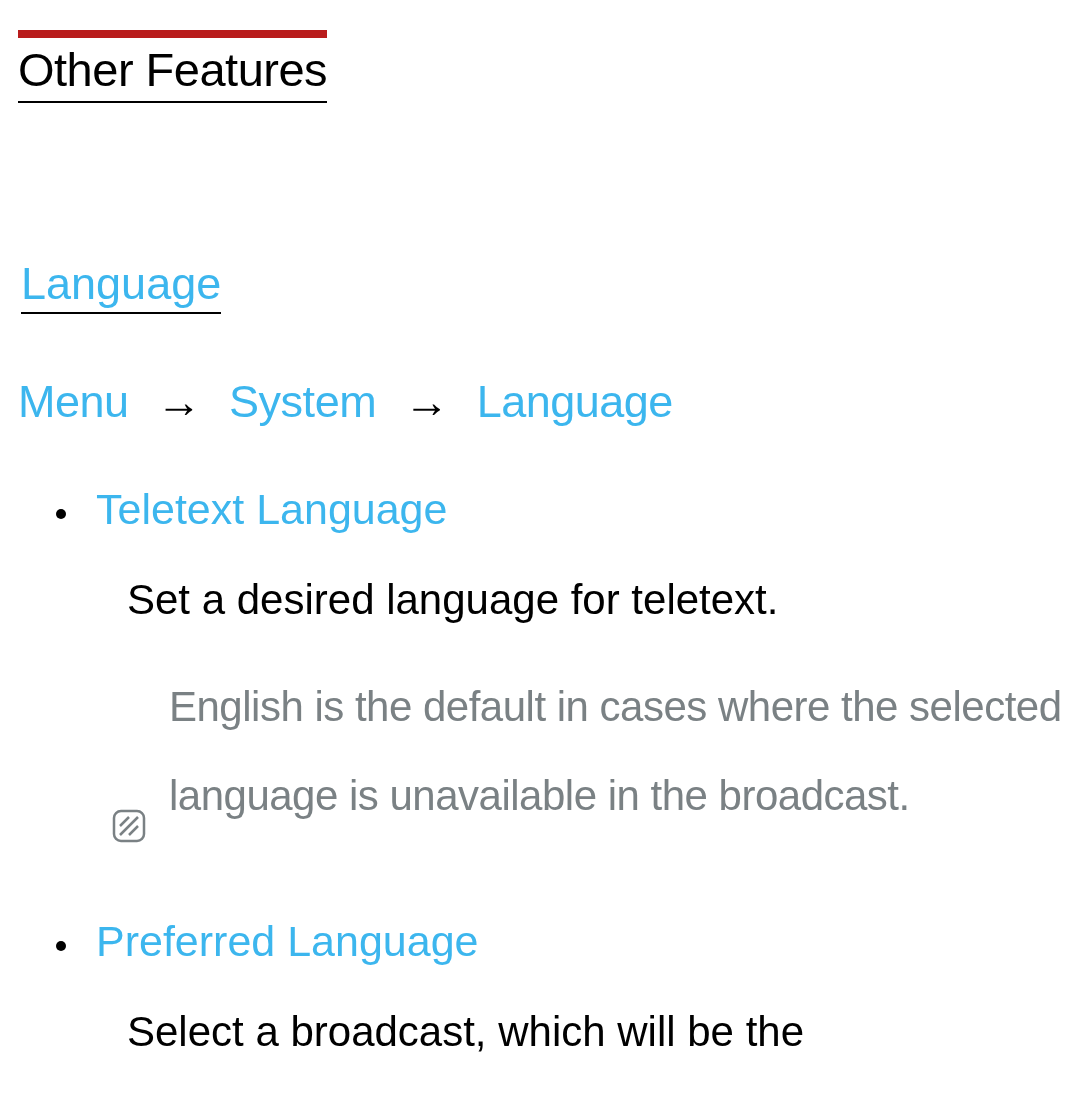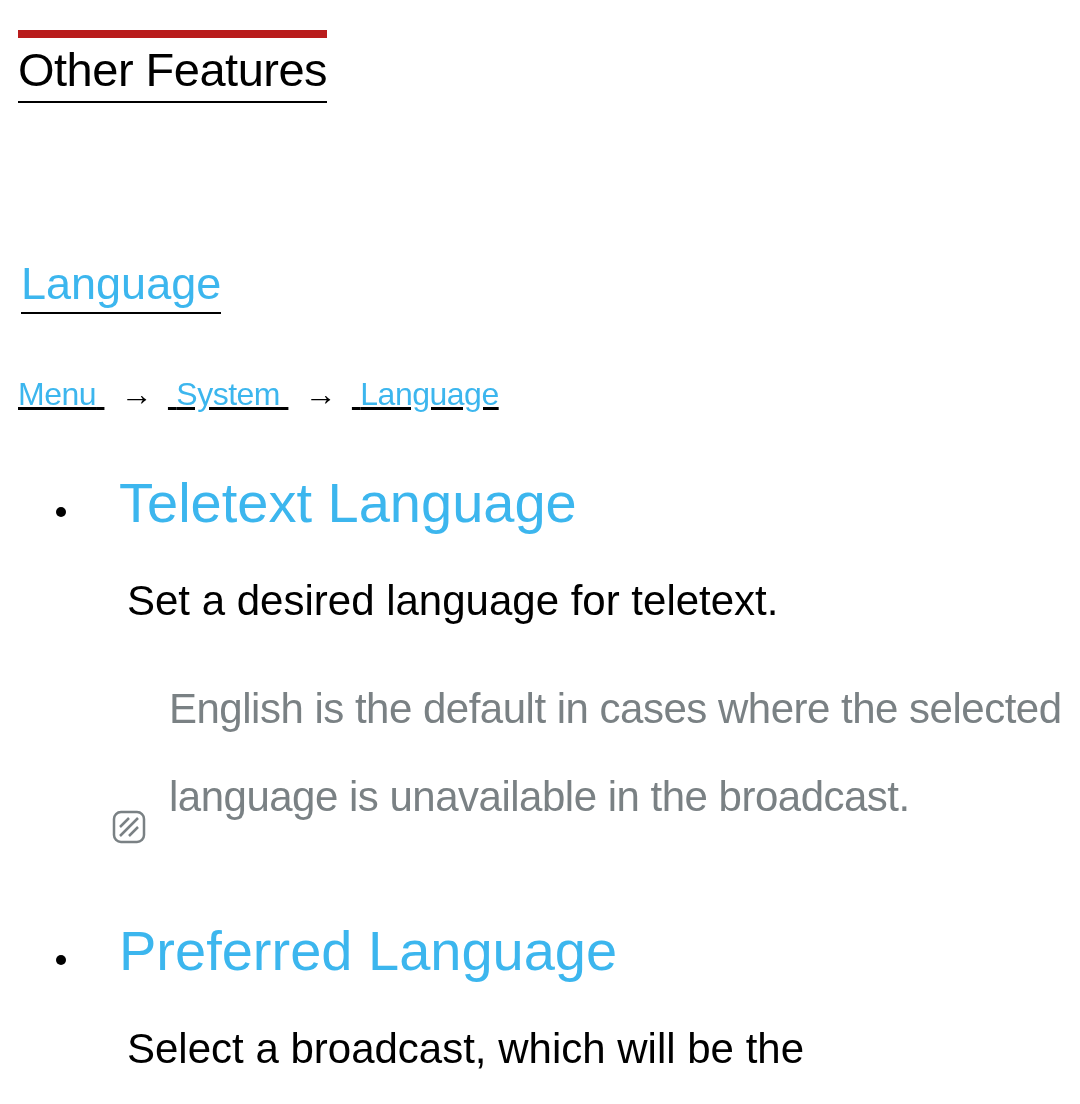--- a/index.html
+++ b/index.html
@@ -30,44 +30,43 @@
   }
   .section-title {
     display: inline-block;
     font-size: 45px;
     color: #3cb6ee;
     border-bottom: 2px solid #000;
     padding-bottom: 2px;
   }
   .breadcrumb {
     margin-top: 62px;
-    font-size: 32px;
+    font-size: 45px;
     letter-spacing: -0.5px;
-    text-decoration: underline;
   }
   .bc-item { color: #3cb6ee; }
   .bc-sep  { color: #000; padding: 0 16px; display: inline-block; }
   ul.items {
     margin: 55px 0 0 0;
     padding: 0 0 0 65px;
   }
   ul.items > li {
     font-size: 42px;
     line-height: 1.25;
     margin-bottom: 35px;
   }
   ul.items > li::marker {
     color: #000;
     font-size: 34px;
   }
   .item-title {
     color: #3cb6ee;
-    font-size: 56px;
+    font-size: 43px;
     display: block;
-    margin-left: 36px;
+    margin-left: 13px;
     margin-bottom: 35px;
   }
   .item-desc {
     display: block;
     color: #000;
     font-size: 42px;
     margin-left: 44px;
     margin-bottom: 35px;
     line-height: 1.35;
   }

